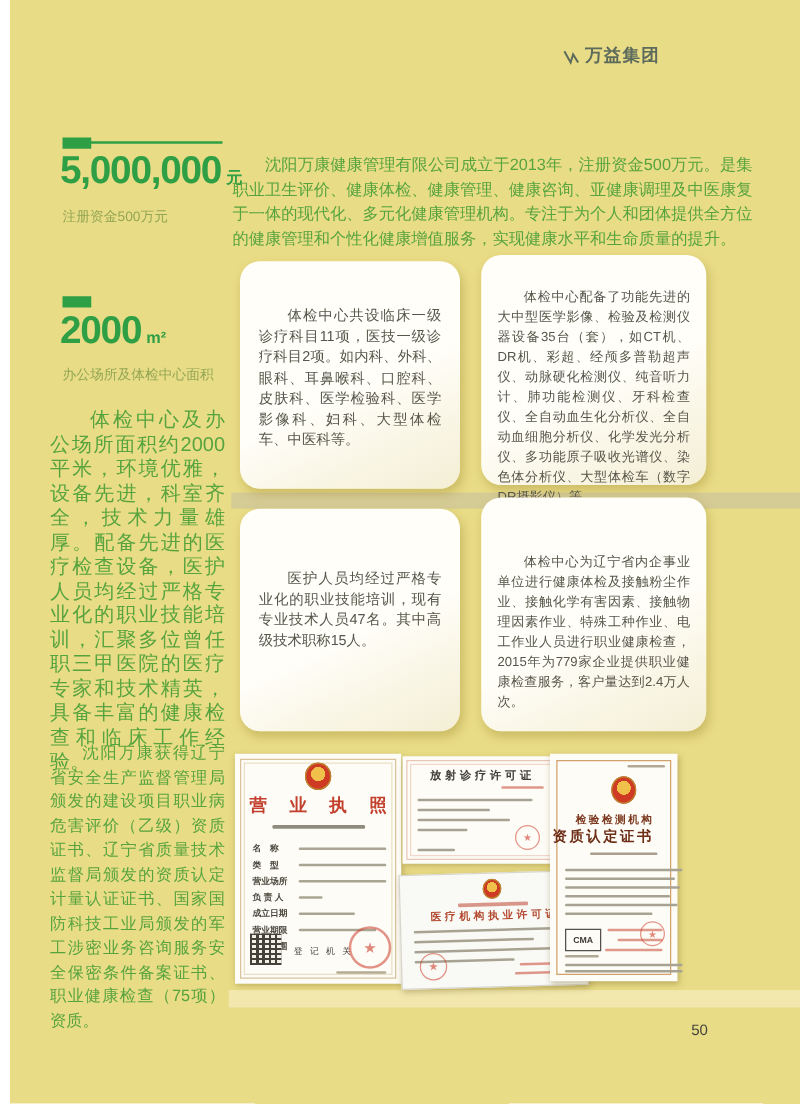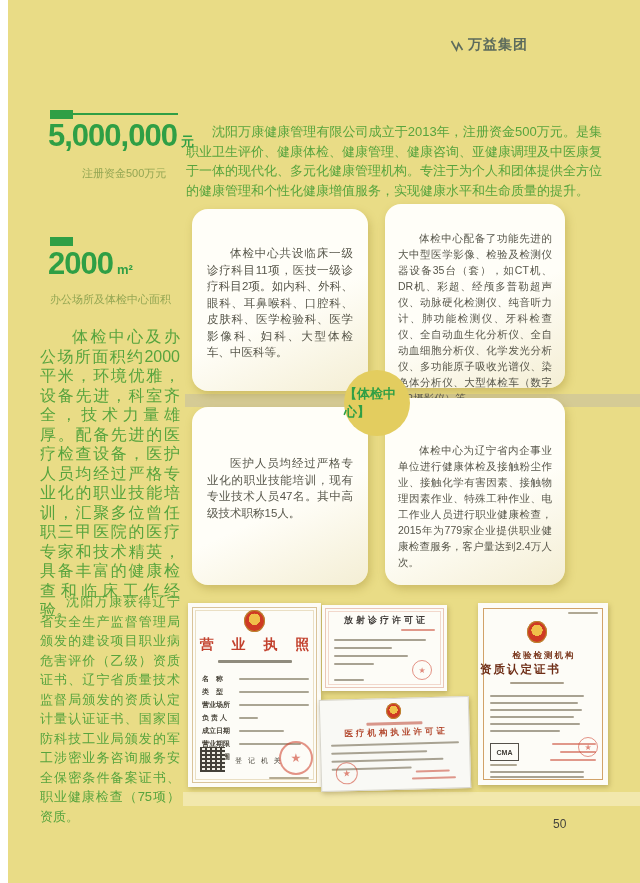--- a/index.html
+++ b/index.html
@@ -15,21 +15,21 @@
   
   .greenbar{position:absolute;background:#2f9f45;}
   .bar1{left:50px;top:110px;width:23px;height:9px;}
   .line1{left:72px;top:113px;width:106px;height:2px;}
   .bar2{left:50px;top:237px;width:23px;height:9px;}
   .stat-value{position:absolute;color:#2f9f45;font-weight:bold;font-size:31px;letter-spacing:-1px;}
   .stat1-value{left:48px;top:118px;}
   .stat2-value{left:48px;top:246px;}
   .stat-value .unit{font-size:13px;font-weight:bold;margin-left:4px;letter-spacing:0;}
   .stat-caption{position:absolute;color:#93a653;font-size:11px;}
-  .stat1-caption{left:50px;top:166px;margin-left:32px;}
+  .stat1-caption{left:50px;top:166px;}
   .stat2-caption{left:50px;top:292px;}
 
   
   .gpara{position:absolute;color:#57a43e;text-align:justify;text-indent:2em;margin:0;}
   .intro{left:186px;top:122px;width:416px;font-size:13px;line-height:19.5px;}
   .side1{left:40px;top:327px;width:140px;font-size:16px;line-height:19.5px;}
   .side2{left:40px;top:592px;width:140px;font-size:13px;line-height:19.5px;}
 
   
   .band{position:absolute;left:185px;top:394px;width:455px;height:13px;background:#d5cb95;z-index:1;}
@@ -89,21 +89,21 @@
   
   .cert3{left:320px;top:698px;width:148px;height:90px;transform:rotate(-1.6deg);
          background:#f9f9f5;border:1px solid #d8d6cc;}
   .c3-emblem{left:66px;top:4px;width:15px;height:16px;}
   .c3-line1{left:46px;top:23px;width:56px;height:3px;background:rgba(190,70,50,.55);}
   .c3-title{position:absolute;top:28px;left:0;width:100%;text-align:center;color:#b34a30;
             font-weight:bold;font-size:8.5px;letter-spacing:3px;text-indent:3px;}
   .c3-sealL{left:14px;bottom:6px;width:20px;height:20px;font-size:9px;border-width:1.5px;}
 
   
-  .cert4{left:478px;top:603px;width:130px;height:182px;}
+  .cert4{left:440px;top:603px;width:102px;height:182px;}
   .cert4 .b1{inset:5px;border-color:#d1a269;}
   .c4-no{right:10px;top:9px;width:30px;background:#b0a894;}
   .c4-emblem{left:49px;top:18px;width:20px;height:22px;}
   .c4-t1{position:absolute;top:47px;left:0;width:100%;text-align:center;color:#7c3a20;
          font-weight:bold;font-size:8.5px;letter-spacing:2px;text-indent:2px;}
   .c4-t2{position:absolute;top:59px;left:0;width:100%;color:#6e2d16;
          font-weight:bold;font-size:11.5px;letter-spacing:2px;text-indent:2px;}
   .c4-sub{left:32px;top:79px;width:54px;height:2px;background:#a99f8c;}
   .c4-cma{position:absolute;left:12px;top:140px;width:27px;height:16px;border:1.5px solid #55514a;
           display:flex;align-items:center;justify-content:center;font-size:7px;font-weight:bold;color:#3f3b35;}
@@ -140,21 +140,20 @@
   <div class="stat-value stat2-value">
     <span>2000</span><span class="unit">m²</span>
   </div>
   <div class="stat-caption stat2-caption">办公场所及体检中心面积</div>
 
   <p class="gpara intro">沈阳万康健康管理有限公司成立于2013年，注册资金500万元。是集职业卫生评价、健康体检、健康管理、健康咨询、亚健康调理及中医康复于一体的现代化、多元化健康管理机构。专注于为个人和团体提供全方位的健康管理和个性化健康增值服务，实现健康水平和生命质量的提升。</p>
   <p class="gpara side1">体检中心及办公场所面积约2000平米，环境优雅，设备先进，科室齐全，技术力量雄厚。配备先进的医疗检查设备，医护人员均经过严格专业化的职业技能培训，汇聚多位曾任职三甲医院的医疗专家和技术精英，具备丰富的健康检查和临床工作经验。</p>
   <p class="gpara side2">沈阳万康获得辽宁省安全生产监督管理局颁发的建设项目职业病危害评价（乙级）资质证书、辽宁省质量技术监督局颁发的资质认定计量认证证书、国家国防科技工业局颁发的军工涉密业务咨询服务安全保密条件备案证书、职业健康检查（75项）资质。</p>
 
   <div class="band"></div>
-  <div class="badge">【体检中心】</div>
 
   <div class="card cardA">
       <p>体检中心共设临床一级诊疗科目11项，医技一级诊疗科目2项。如内科、外科、眼科、耳鼻喉科、口腔科、皮肤科、医学检验科、医学影像科、妇科、大型体检车、中医科等。</p>
     </div>
   <div class="card cardB">
       <p>体检中心配备了功能先进的大中型医学影像、检验及检测仪器设备35台（套），如CT机、DR机、彩超、经颅多普勒超声仪、动脉硬化检测仪、纯音听力计、肺功能检测仪、牙科检查仪、全自动血生化分析仪、全自动血细胞分析仪、化学发光分析仪、多功能原子吸收光谱仪、染色体分析仪、大型体检车（数字DR摄影仪）等。</p>
     </div>
   <div class="card cardC">
       <p>医护人员均经过严格专业化的职业技能培训，现有专业技术人员47名。其中高级技术职称15人。</p>
     </div>

